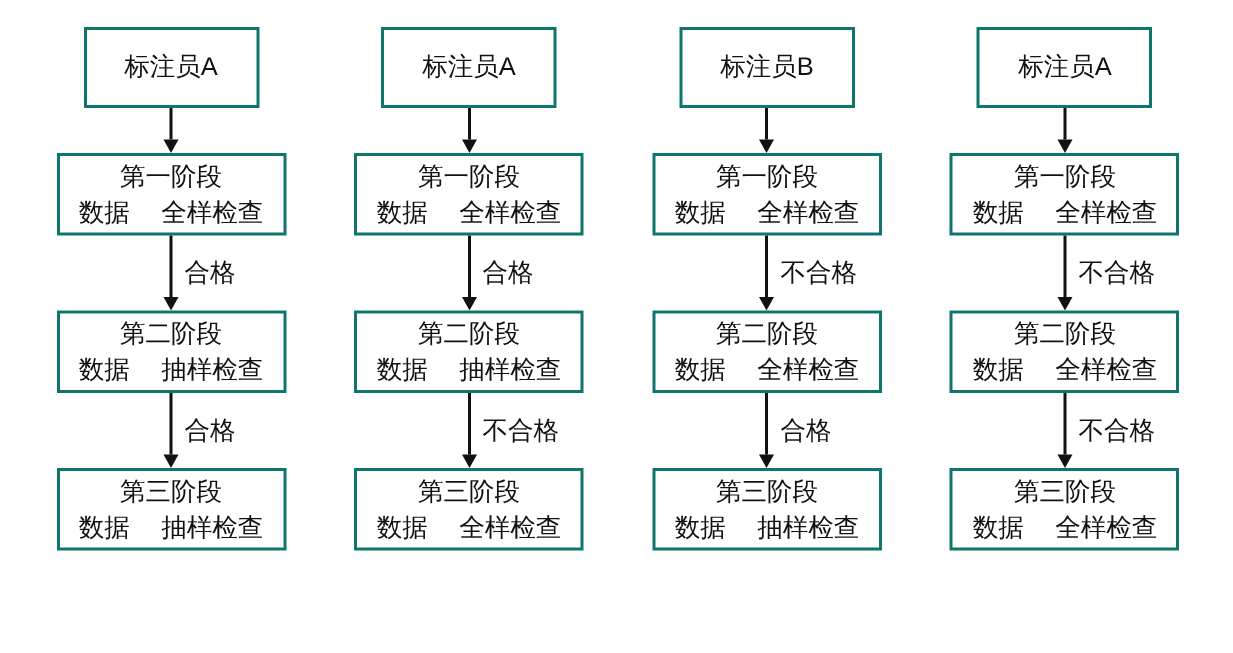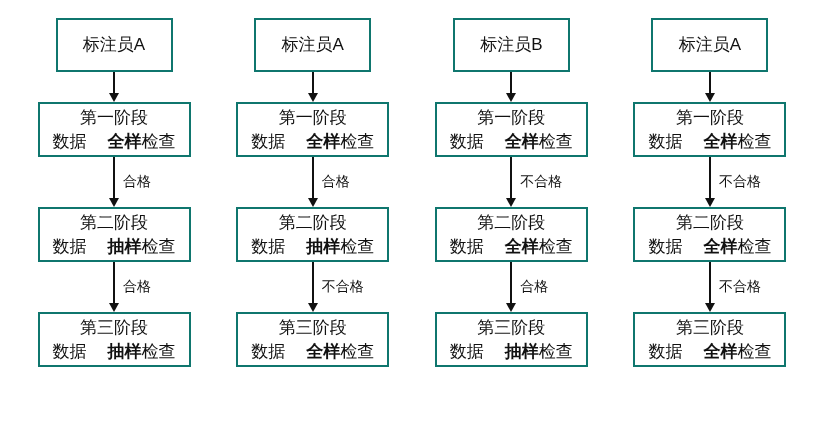--- a/index.html
+++ b/index.html
@@ -31,21 +31,21 @@
     flex-direction: column;
     align-items: center;
     justify-content: center;
     text-align: center;
     font-size: 17px;
     line-height: 24px;
     white-space: nowrap;
   }
   .top-box { width: 117px; height: 54px; }
   .stage-box { width: 153px; height: 55px; }
-  .stage-line2 b { font-weight: bold; padding-left: 21px; }
+  .stage-line2 b { font-weight: normal; padding-left: 21px; }
   .arrow {
     position: relative;
     display: flex;
     flex-direction: column;
     align-items: center;
     width: 100%;
   }
   .a-short { height: 30px; }
   .a-labeled { height: 50px; }
   .shaft { flex: 1 1 auto; width: 2px; background: #111111; }
@@ -53,21 +53,21 @@
     width: 0; height: 0;
     border-left: 5px solid transparent;
     border-right: 5px solid transparent;
     border-top: 9px solid #111111;
   }
   .lbl {
     position: absolute;
     left: calc(50% + 9px);
     top: 50%;
     transform: translateY(-50%);
-    font-size: 14px;
+    font-size: 17px;
     white-space: nowrap;
   }
   .caption {
     margin-top: 21px;
     text-align: center;
     font-weight: bold;
     font-size: 19px;
   }
   .caption .cap-title { margin-left: 1.6em; }
 </style>

